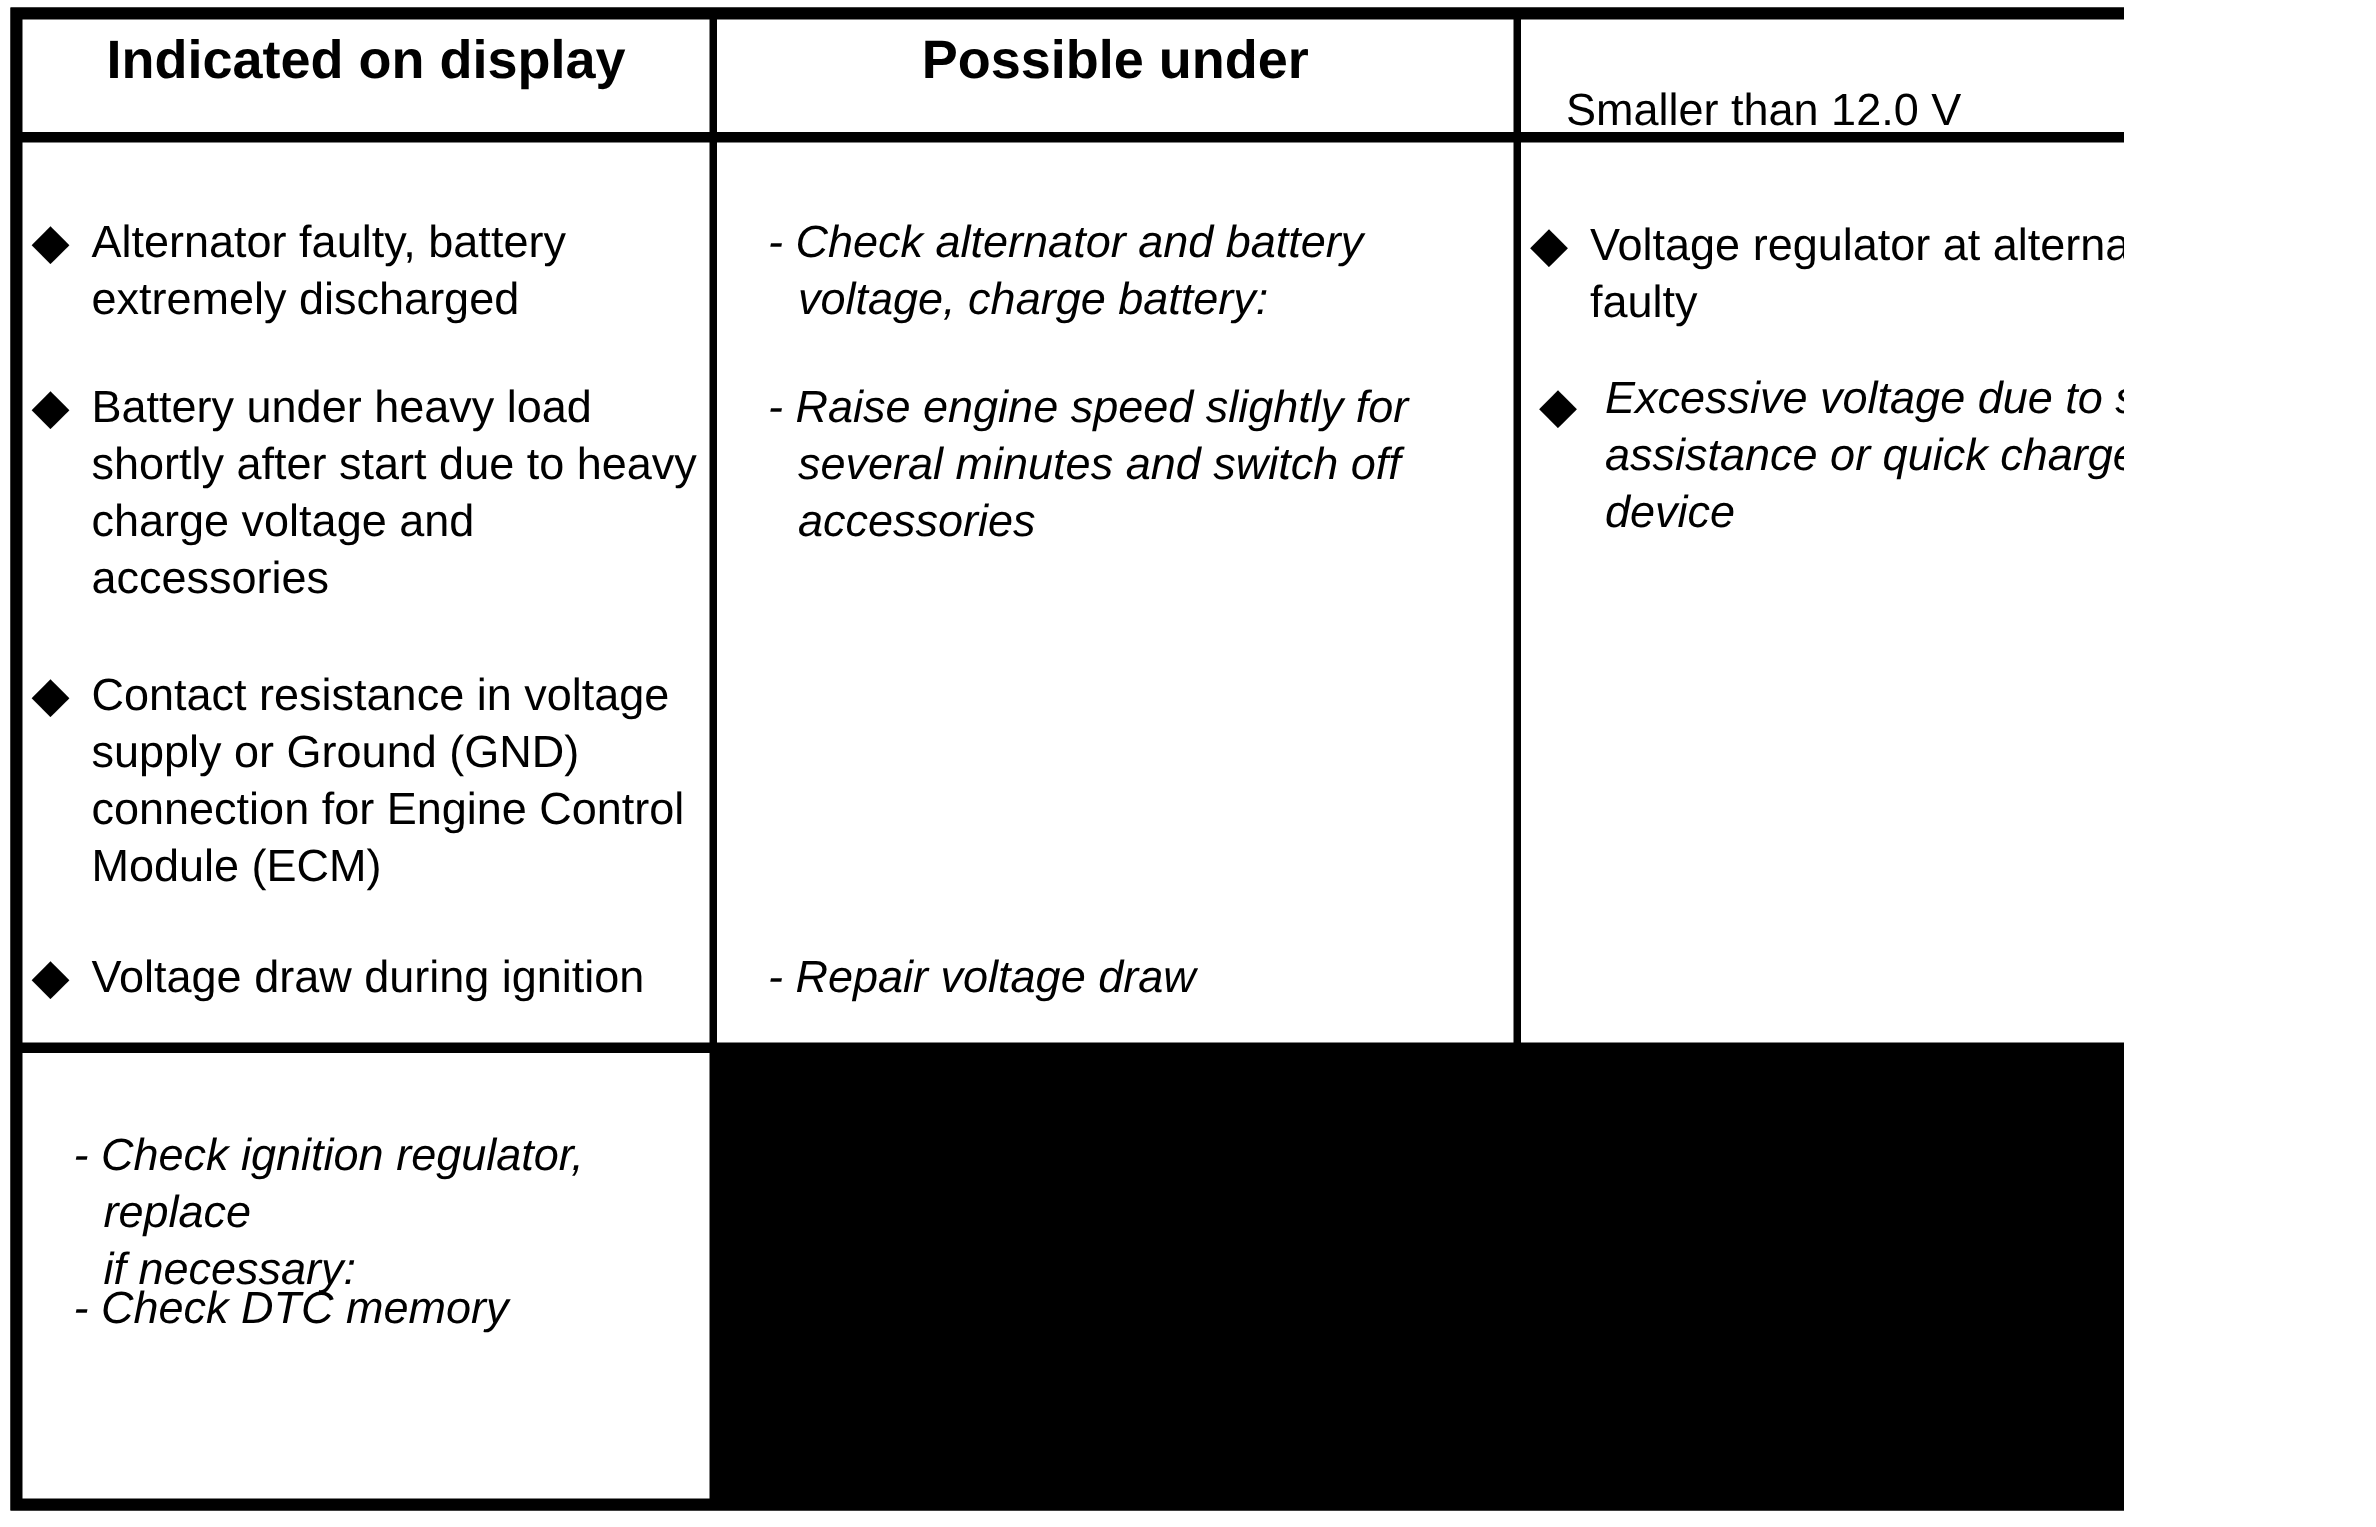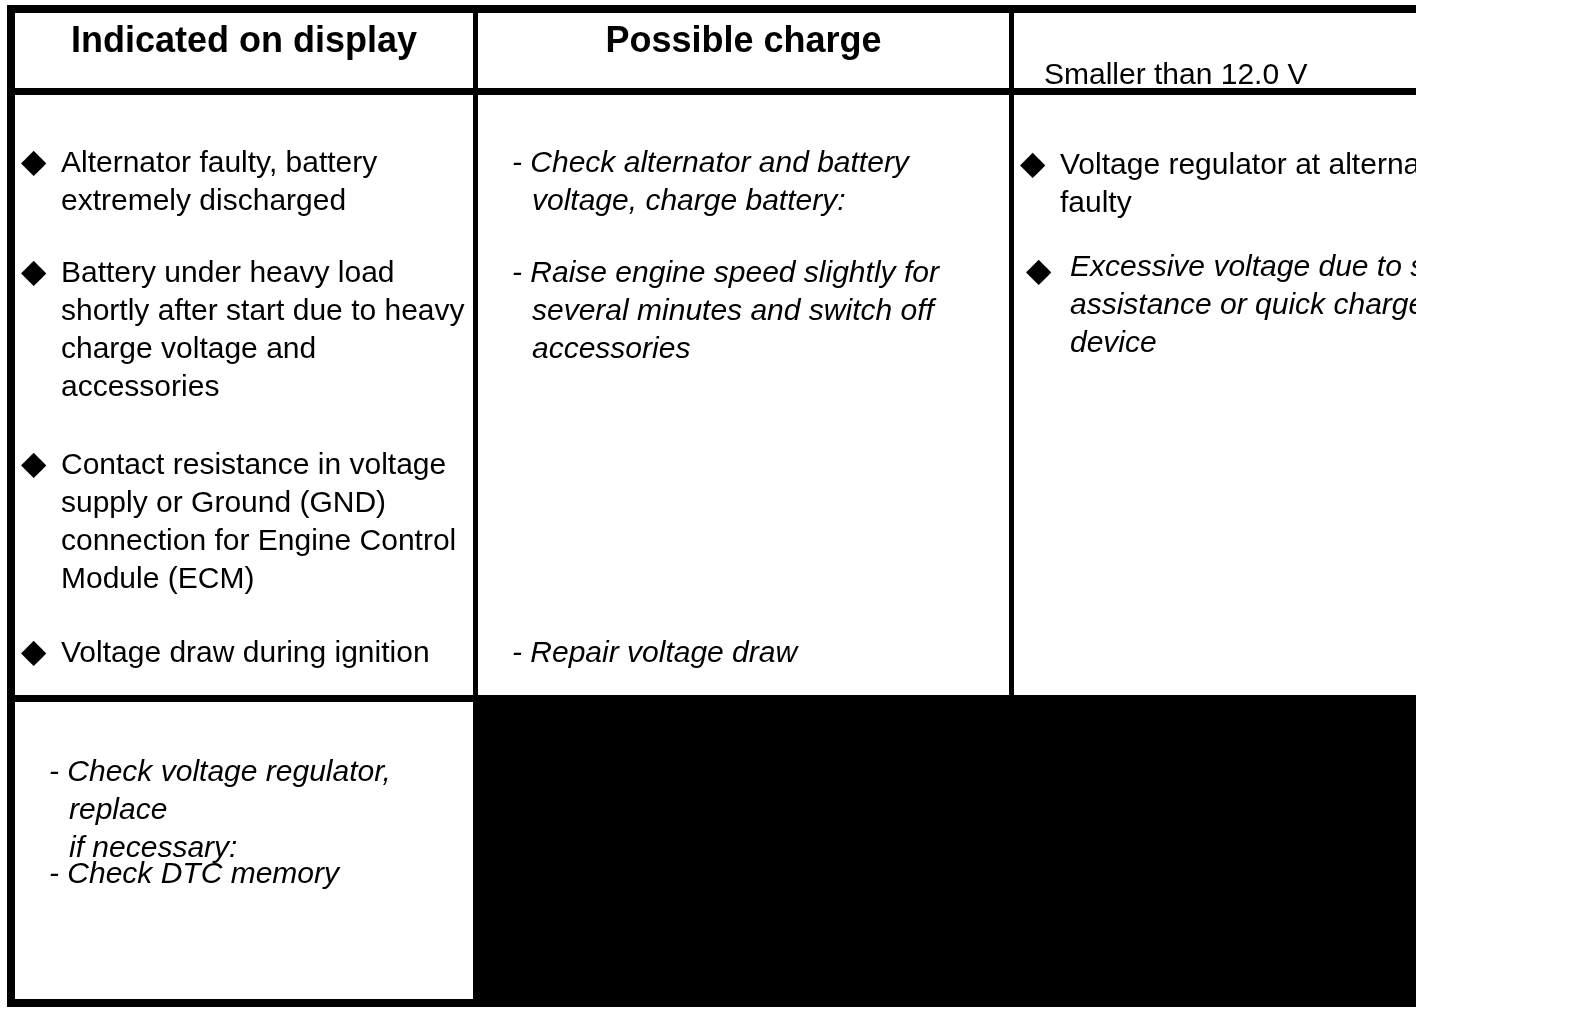--- a/index.html
+++ b/index.html
@@ -103,21 +103,21 @@
 </head>
 <body>
 
 <div class="page">
   <div class="table">
 
     <div class="cell header-cell">
       <span>Indicated on display</span>
     </div>
     <div class="cell header-cell">
-      <span>Possible charge</span>
+      <span>Possible under</span>
     </div>
 
     <div class="cell row1">
       <div class="ind-text">Smaller than 12.0 V</div>
     </div>
 
     <div class="cell row1">
       <div class="cause r1-i1">
         <span class="bullet">◆</span>
         <span class="cause-text">Alternator faulty, battery
@@ -161,19 +161,19 @@
       </div>
       <div class="cause shift r2-i2">
         <span class="bullet">◆</span>
         <span class="cause-text">Excessive voltage due to start
 assistance or quick charge
 device</span>
       </div>
     </div>
 
     <div class="cell row2">
-      <div class="action r2-i1">- Check voltage regulator, replace
+      <div class="action r2-i1">- Check ignition regulator, replace
 if necessary:</div>
       <div class="action r2-i2">- Check DTC memory</div>
     </div>
 
   </div>
 </div>
 
 </body></html>

